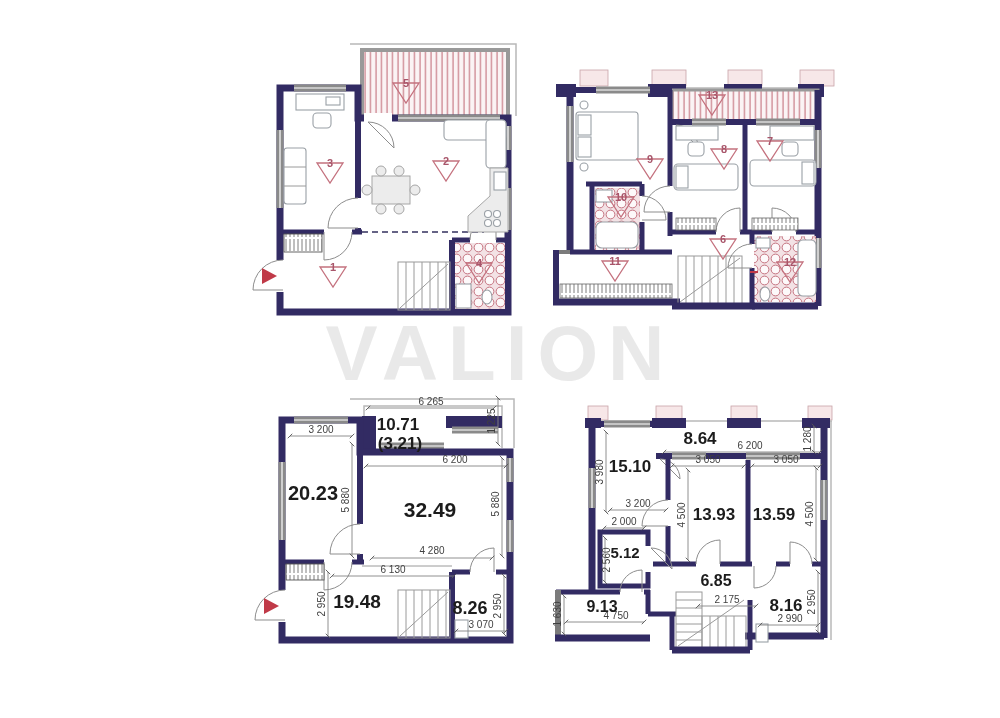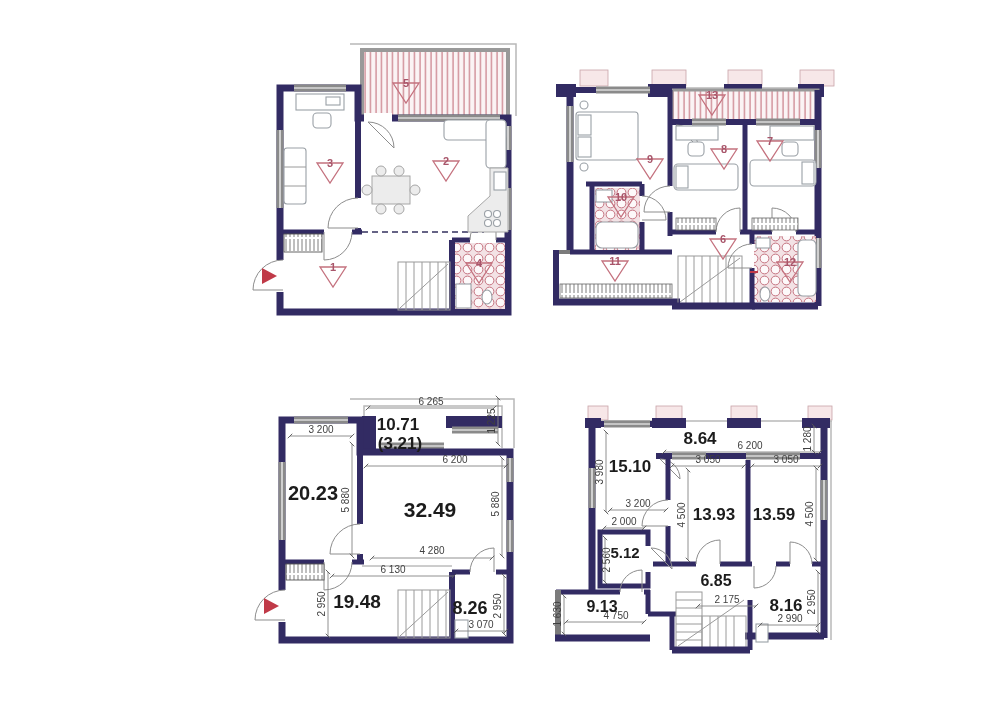--- a/index.html
+++ b/index.html
@@ -35,20 +35,21 @@
   .ar18{font-size:18px;font-weight:bold;fill:#1c1c1c;text-anchor:middle}
   .ar17{font-size:17px;font-weight:bold;fill:#1c1c1c;text-anchor:middle}
   .ar16{font-size:16px;font-weight:bold;fill:#1c1c1c;text-anchor:middle}
   .ar15{font-size:15px;font-weight:bold;fill:#1c1c1c;text-anchor:middle}
 </style>
 </head>
 <body>
 
 <div class="canvas">
 
+  <div class="watermark">VALION</div>
 
   <svg width="1000" height="718" viewBox="0 0 1000 718">
     <defs>
       <pattern id="stripes" width="5.5" height="8" patternUnits="userSpaceOnUse">
         <rect width="5.5" height="8" fill="#fbf4f5"></rect>
         <line x1="2" y1="0" x2="2" y2="8" stroke="#c4717e" stroke-width="1.1"></line>
       </pattern>
       <pattern id="hex" width="11" height="11" patternUnits="userSpaceOnUse">
         <rect width="11" height="11" fill="#f3e2e5"></rect>
         <circle cx="5.5" cy="5.5" r="4.4" fill="#fdf9fa" stroke="#c4717e" stroke-width="1"></circle>

